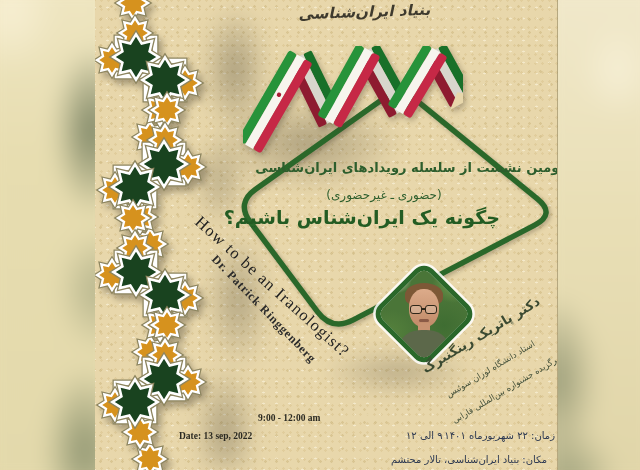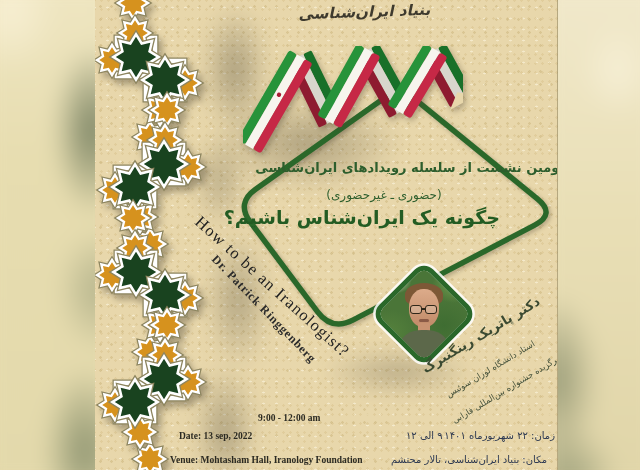--- a/index.html
+++ b/index.html
@@ -221,19 +221,18 @@
         <div class="mouth"></div>
       </div>
     </div>
 
     <div class="speaker-fa">دکتر پاتریک رینگنبرگ</div>
     <div class="affil-fa">استاد دانشگاه لوزان سوئیس</div>
     <div class="award-fa">برگزیده جشنواره بین‌المللی فارابی</div>
 
     <div class="f-en f-date">Date: 13 sep, 2022</div>
     <div class="f-en f-time">9:00 - 12:00 am</div>
-    <div class="f-en f-venue">Venue: Mohtasham Hall, Iranology Foundation</div>
     <div class="f-fa f-time-fa">زمان: ۲۲ شهریورماه ۱۴۰۱</div>
     <div class="f-fa f-hours-fa">۹ الی ۱۲</div>
     <div class="f-fa f-venue-fa">مکان: بنیاد ایران‌شناسی، تالار محتشم</div>
 
   </div>
 </div>
 
 </body></html>

